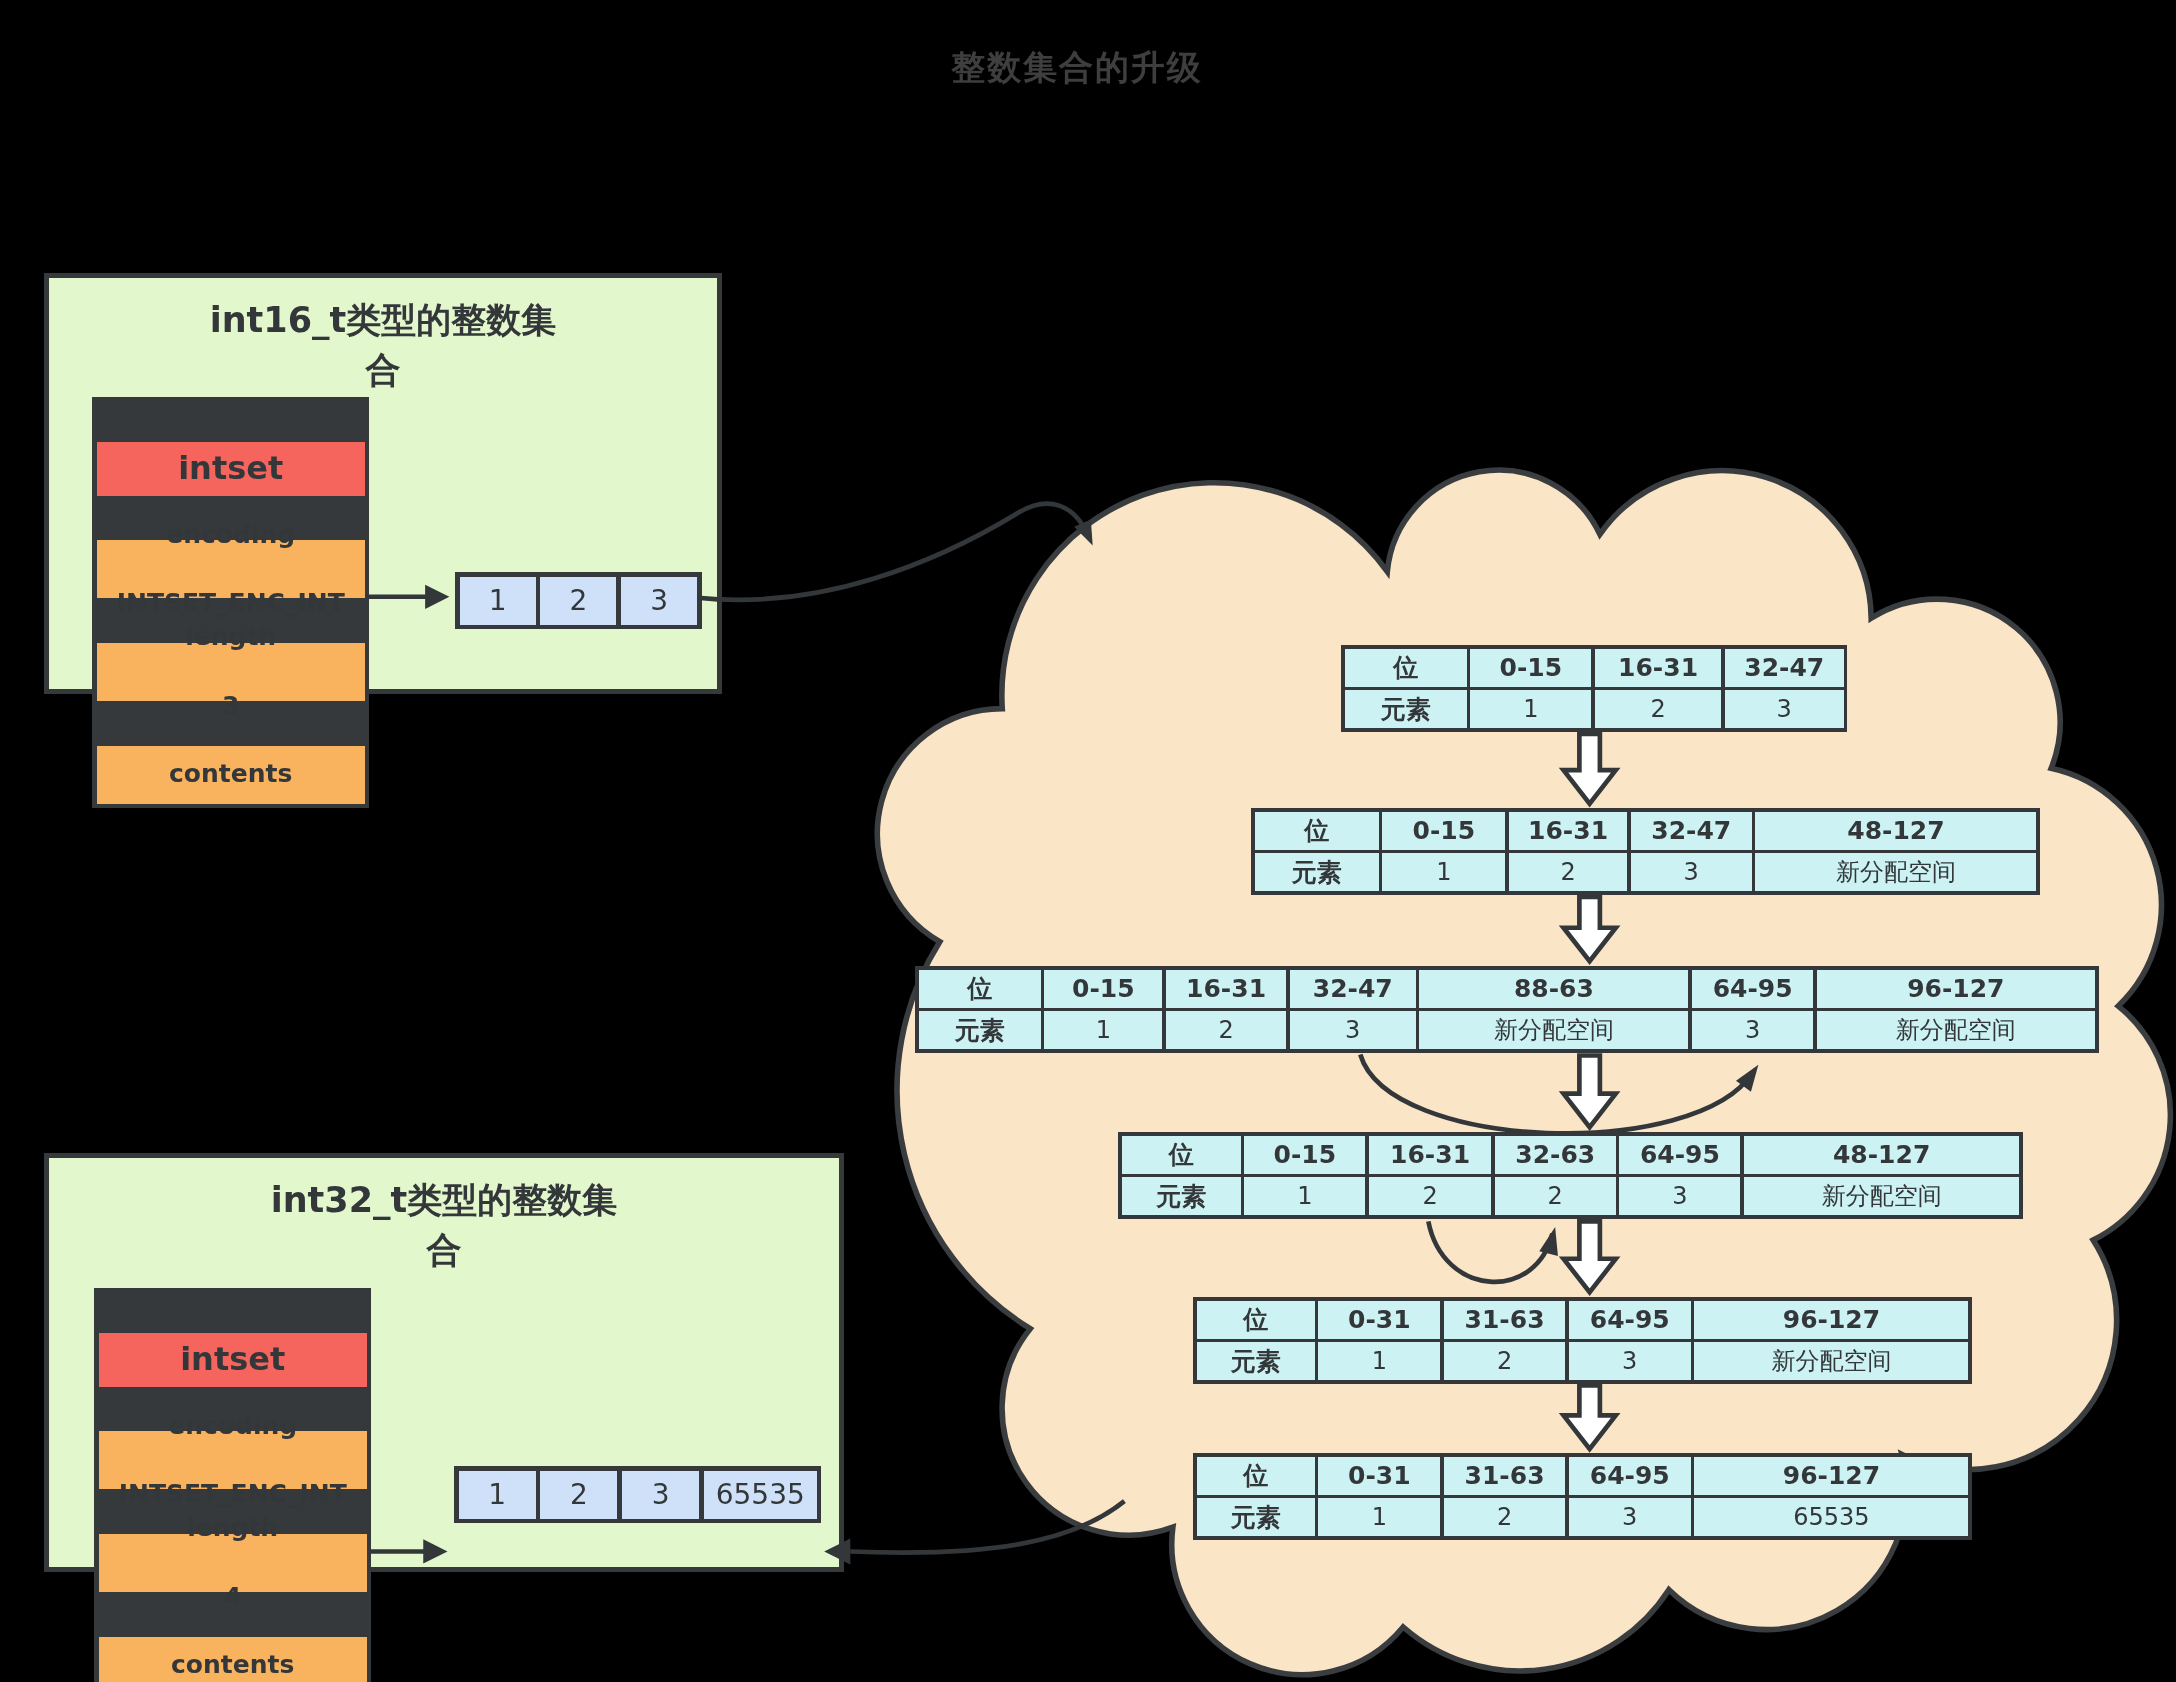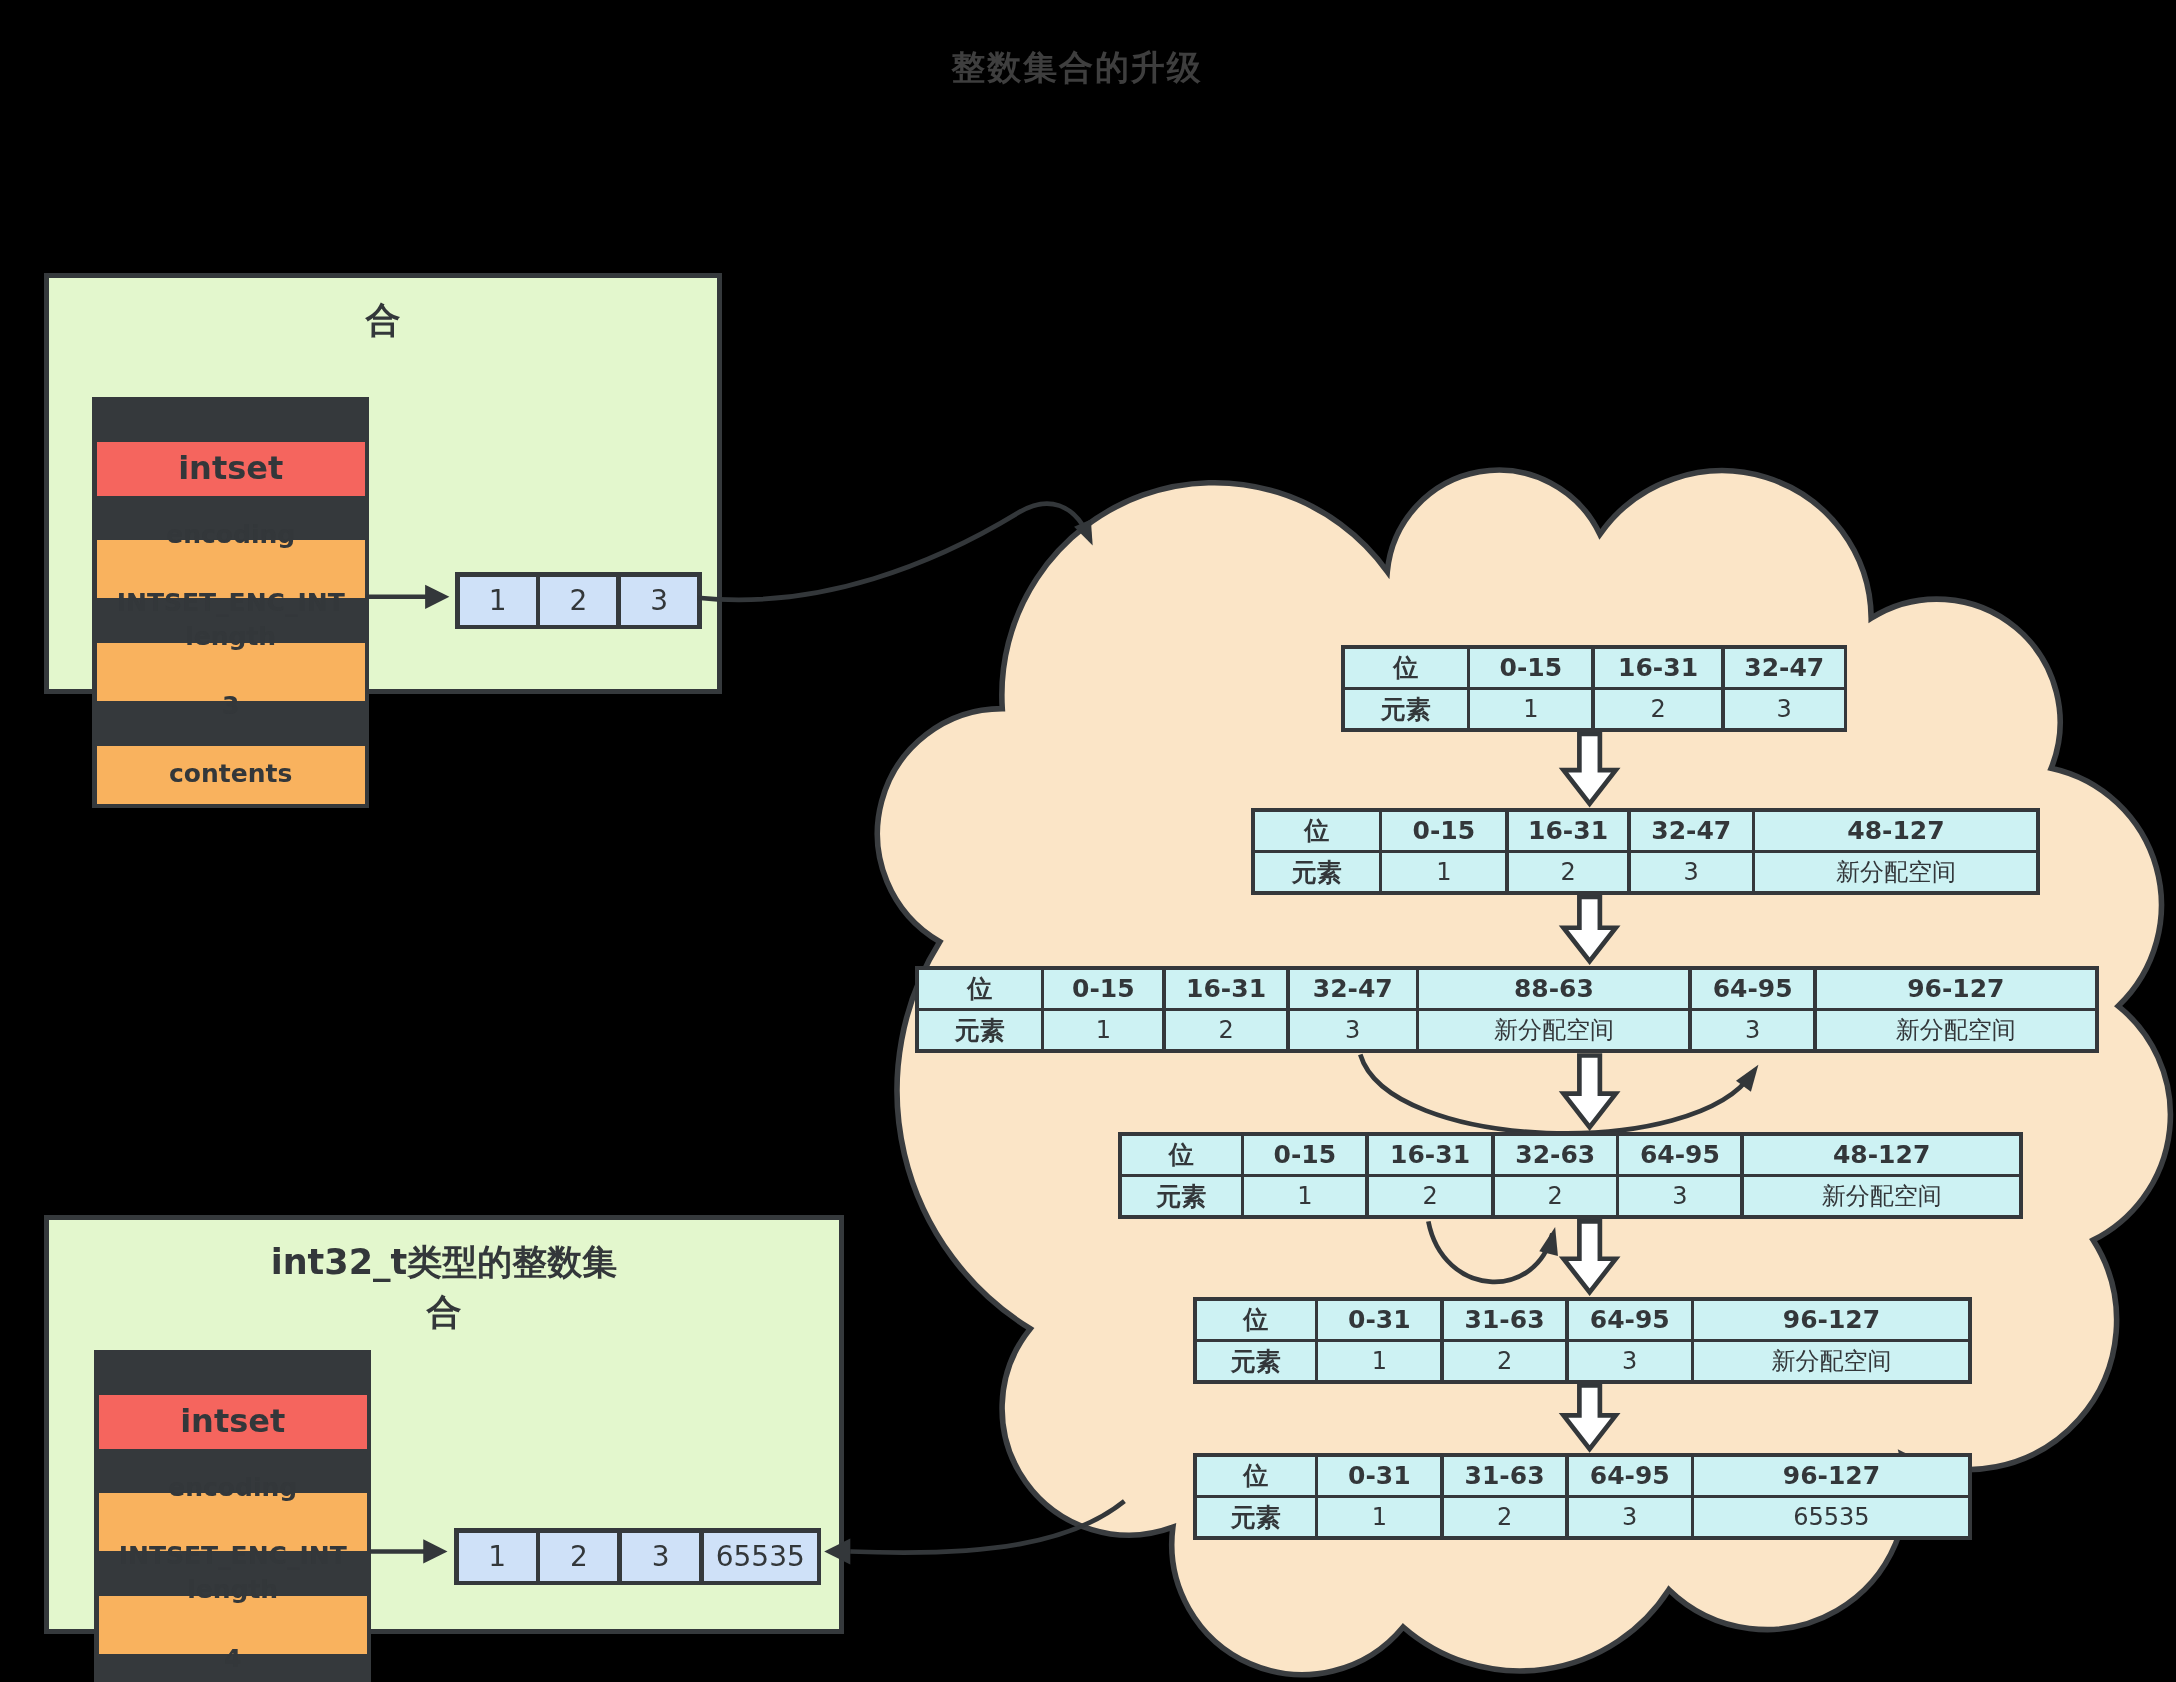--- a/index.html
+++ b/index.html
@@ -71,20 +71,21 @@
       <polygon points="1694,787 1716,787 1716,826 1733,826 1705,862 1677,826 1694,826"></polygon>
       <polygon points="1694,962 1716,962 1716,995 1733,995 1705,1031 1677,995 1694,995"></polygon>
       <polygon points="1694,1132 1716,1132 1716,1173 1733,1173 1705,1209 1677,1173 1694,1173"></polygon>
       <polygon points="1694,1310 1716,1310 1716,1350 1733,1350 1705,1386 1677,1350 1694,1350"></polygon>
       <polygon points="1694,1486 1716,1486 1716,1518 1733,1518 1705,1554 1677,1518 1694,1518"></polygon>
     </g>
   </svg>
 
   <div class="gbox" style="left:44px;top:273px;width:678px;height:421px;">
     <div class="gbox-title">
+      <div>int16_t类型的整数集</div>
       <div>合</div>
     </div>
     <div class="stable" style="left:43px;top:119px;">
       <div class="cell red">intset</div>
       <div class="cell orange">
         <span class="sub">encoding</span>
         <span class="sub">INTSET_ENC_INT</span>
       </div>
       <div class="cell orange">
         <span class="sub">length</span>
@@ -94,21 +95,21 @@
         <span class="sub">contents</span>
       </div>
     </div>
     <div class="varray" style="left:406px;top:294px;grid-template-columns:76px 76px 76px;">
       <div class="vcell">1</div>
       <div class="vcell">2</div>
       <div class="vcell">3</div>
     </div>
   </div>
 
-  <div class="gbox" style="left:44px;top:1215px;width:800px;height:419px;">
+  <div class="gbox" style="left:44px;top:1153px;width:800px;height:419px;">
     <div class="gbox-title">
       <div>int32_t类型的整数集</div>
       <div>合</div>
     </div>
     <div class="stable" style="left:45px;top:130px;">
       <div class="cell red">intset</div>
       <div class="cell orange">
         <span class="sub">encoding</span>
         <span class="sub">INTSET_ENC_INT</span>
       </div>

